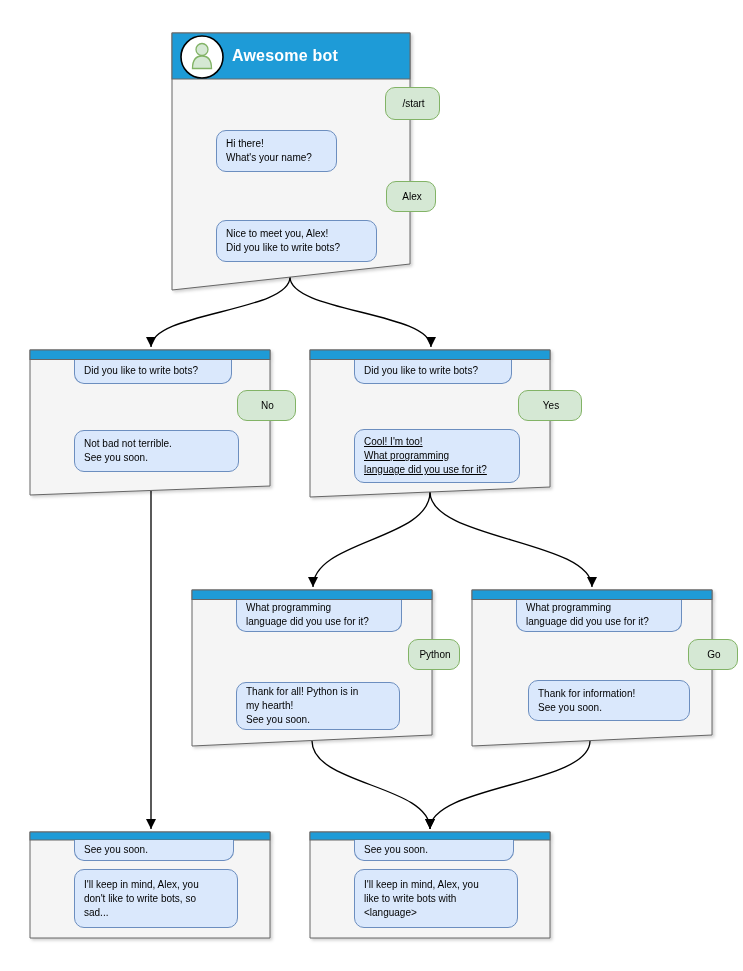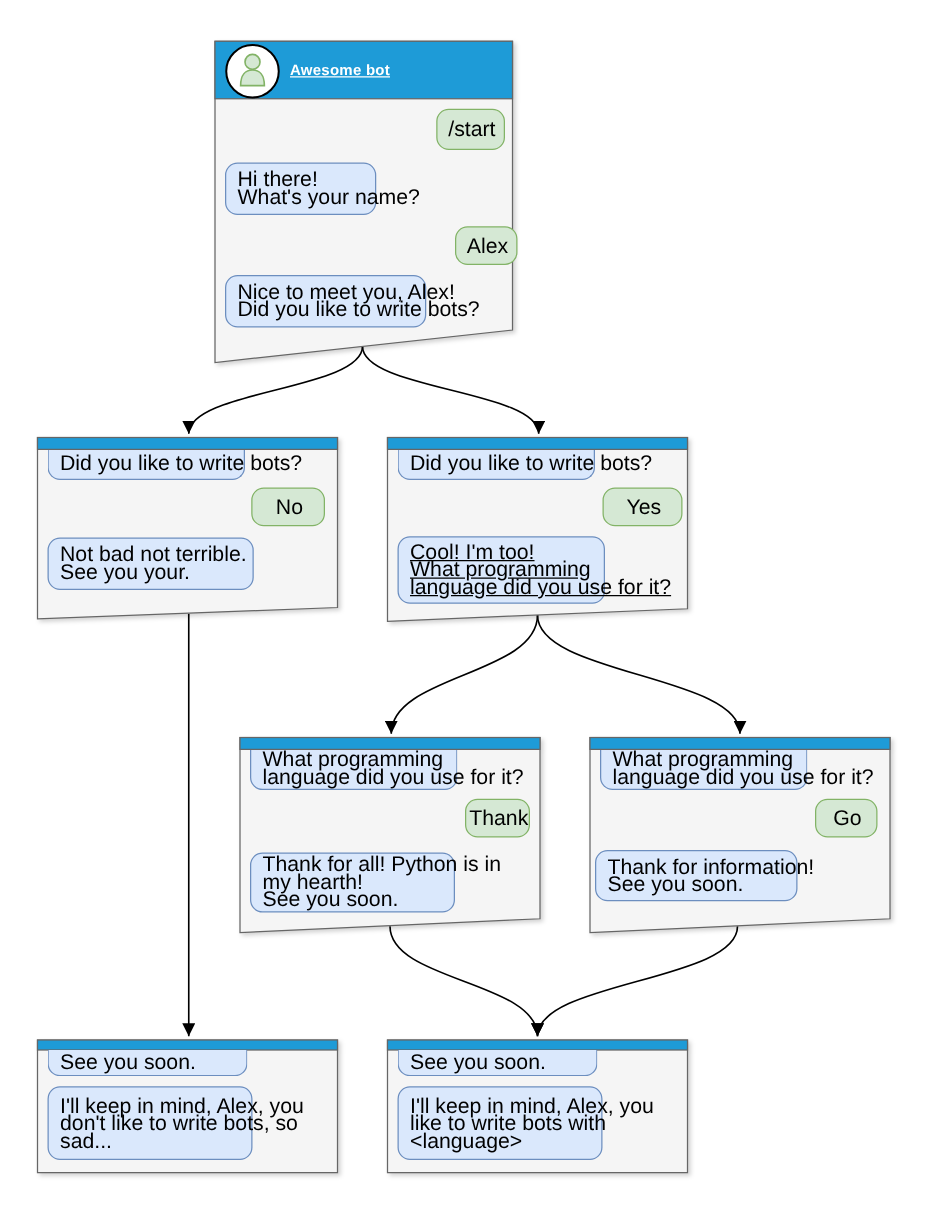--- a/index.html
+++ b/index.html
@@ -36,36 +36,36 @@
     stroke-width: 1.3;
   }
   .window-overlay {
     position: absolute;
   }
   .window-title {
     position: absolute;
     display: flex;
     align-items: center;
     color: var(--title-color);
-    font-size: 12px;
+    font-size: 16px;
     font-weight: bold;
     letter-spacing: 0.2px;
-    text-decoration: underline;
   }
   .bubble {
     position: absolute;
     display: flex;
     align-items: center;
     box-sizing: border-box;
-    font-size: 17px;
+    font-size: 10px;
     line-height: 14px;
     color: #000000;
     white-space: pre;
     border-radius: 10px;
     padding: 2px 7px 2px 9px;
+    margin-left: 36px;
   }
   .bubble.bot {
     background: var(--bot-bubble-bg);
     border: 1px solid var(--bot-bubble-border);
     justify-content: flex-start;
     text-align: left;
   }
   .bubble.user {
     background: var(--user-bubble-bg);
     border: 1px solid var(--user-bubble-border);
@@ -138,54 +138,54 @@
       <polygon class="win" points="310,832 550,832 550,938 310,938"></polygon>
       <rect class="bar" x="310" y="832" width="240" height="8"></rect>
     </g>
   </svg>
 
   <div class="window-overlay" style="left:172px; top:33px; width:238px; height:257px;">
     <div class="window-title" style="left:60px; top:0; height:46px;">Awesome bot</div>
     <div class="bubble user" style="left:177px; top:54px; width:55px; height:33px;">/start</div>
     <div class="bubble bot" style="left:8px; top:97px; width:121px; height:42px;">Hi there!
 What's your name?</div>
-    <div class="bubble user" style="left:192px; top:148px; width:50px; height:31px;">Alex</div>
+    <div class="bubble user" style="left:178px; top:148px; width:50px; height:31px;">Alex</div>
     <div class="bubble bot" style="left:8px; top:187px; width:161px; height:42px;">Nice to meet you, Alex!
 Did you like to write bots?</div>
   </div>
 
   <div class="window-overlay" style="left:30px; top:350px; width:240px; height:145px;">
     <div class="bubble bot tucked" style="left:8px; top:9.5px; width:158px; height:24px;">Did you like to write bots?</div>
     <div class="bubble user" style="left:171px; top:40px; width:59px; height:31px;text-align:center;">No</div>
     <div class="bubble bot" style="left:8px; top:80px; width:165px; height:42px;">Not bad not terrible.
-See you your.</div>
+See you soon.</div>
   </div>
 
   <div class="window-overlay" style="left:310px; top:350px; width:240px; height:147px;">
     <div class="bubble bot tucked" style="left:8px; top:9.5px; width:158px; height:24px;">Did you like to write bots?</div>
     <div class="bubble user" style="left:172px; top:40px; width:64px; height:31px;">Yes</div>
     <div class="bubble bot" style="left:8px; top:79px; width:166px; height:54px;text-decoration:underline;">Cool! I'm too!
 What programming
 language did you use for it?</div>
   </div>
 
   <div class="window-overlay" style="left:192px; top:590px; width:240px; height:156px;">
     <div class="bubble bot tucked" style="left:8px; top:9.5px; width:166px; height:32px;">What programming
 language did you use for it?</div>
-    <div class="bubble user" style="left:180px; top:49px; width:52px; height:31px;">Thank</div>
+    <div class="bubble user" style="left:180px; top:49px; width:52px; height:31px;">Python</div>
     <div class="bubble bot" style="left:8px; top:92px; width:164px; height:48px;">Thank for all! Python is in
 my hearth!
 See you soon.</div>
   </div>
 
   <div class="window-overlay" style="left:472px; top:590px; width:240px; height:156px;">
     <div class="bubble bot tucked" style="left:8px; top:9.5px; width:166px; height:32px;">What programming
 language did you use for it?</div>
     <div class="bubble user" style="left:180px; top:49px; width:50px; height:31px;">Go</div>
-    <div class="bubble bot" style="left:4px; top:90px; width:162px; height:41px;">Thank for information!
+    <div class="bubble bot" style="left:20px; top:90px; width:162px; height:41px;">Thank for information!
 See you soon.</div>
   </div>
 
   <div class="window-overlay" style="left:30px; top:832px; width:240px; height:106px;">
     <div class="bubble bot tucked" style="left:8px; top:8px; width:160px; height:21px;">See you soon.</div>
     <div class="bubble bot" style="left:8px; top:37px; width:164px; height:59px;">I'll keep in mind, Alex, you
 don't like to write bots, so
 sad...</div>
   </div>
 

